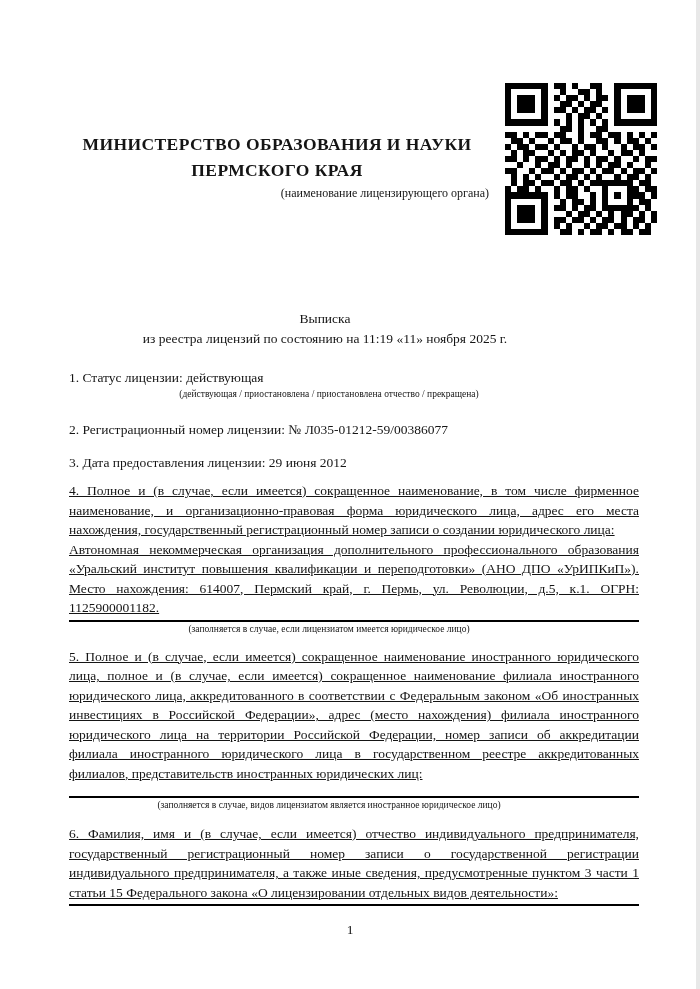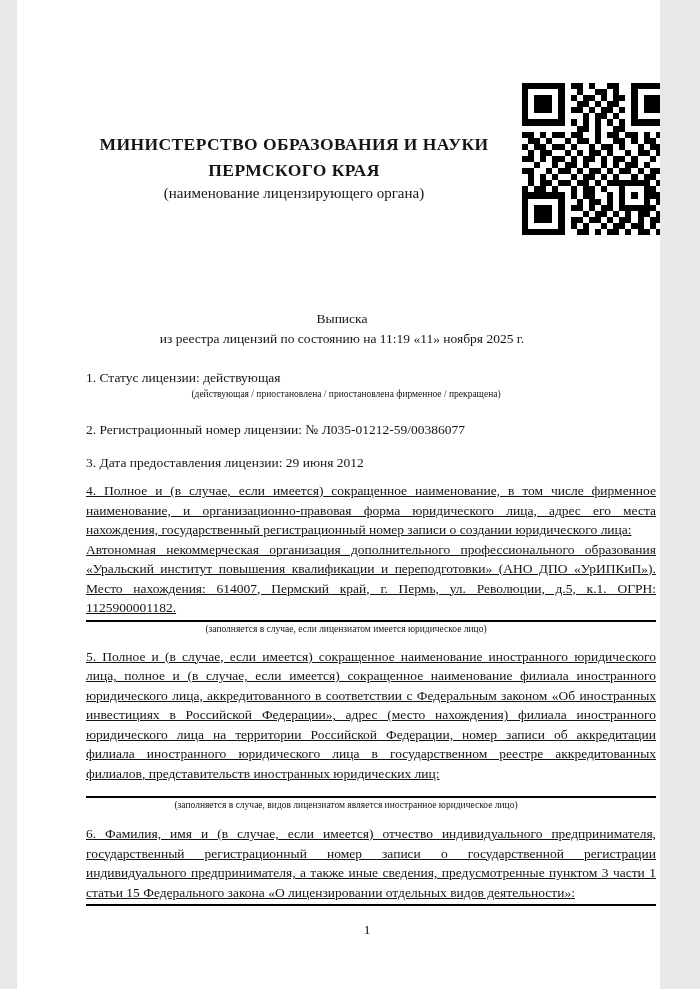--- a/index.html
+++ b/index.html
@@ -3,44 +3,44 @@
 <meta charset="utf-8">
 <style>
   html, body { margin: 0; padding: 0; }
   body {
     width: 700px; height: 989px;
     background: #e8e8e8;
     font-family: "Liberation Serif", "DejaVu Serif", serif;
   }
   .page {
     position: relative;
-    width: 643px; height: 989px;
+    width: 696px; height: 989px;
     background: #ffffff;
     color: #151515;
     overflow: hidden;
-    margin-left: 17px;
   }
 
   
   .ministry-block {
     position: absolute;
     left: 65px; top: 131px;
     width: 424px;
     text-align: center;
   }
   .ministry-line {
     font-size: 17.5px;
     font-weight: bold;
     line-height: 26px;
     letter-spacing: 0.4px;
   }
   .ministry-caption {
-    font-size: 15px;
+    font-size: 12px;
     line-height: 12px;
     margin-top: 4px;
+    text-align: right;
   }
 
   
   .qr {
     position: absolute;
     left: 505px; top: 83px;
     width: 152px; height: 152px;
     display: grid;
     grid-template-columns: repeat(25, 1fr);
     grid-template-rows: repeat(25, 1fr);
@@ -739,21 +739,21 @@
 
   <div class="doc-title">
     <div>Выписка</div>
     <div>из реестра лицензий по состоянию на 11:19 «11» ноября 2025 г.</div>
   </div>
 
   <div class="items">
 
     <div class="item-1">
       <p>1. Статус лицензии: действующая</p>
-      <p class="caption">(действующая / приостановлена / приостановлена фирменное / прекращена)</p>
+      <p class="caption">(действующая / приостановлена / приостановлена отчество / прекращена)</p>
     </div>
 
     <div class="item-2">
       <p>2. Регистрационный номер лицензии: № Л035-01212-59/00386077</p>
     </div>
 
     <div class="item-3">
       <p>3. Дата предоставления лицензии: 29 июня 2012</p>
     </div>
 

